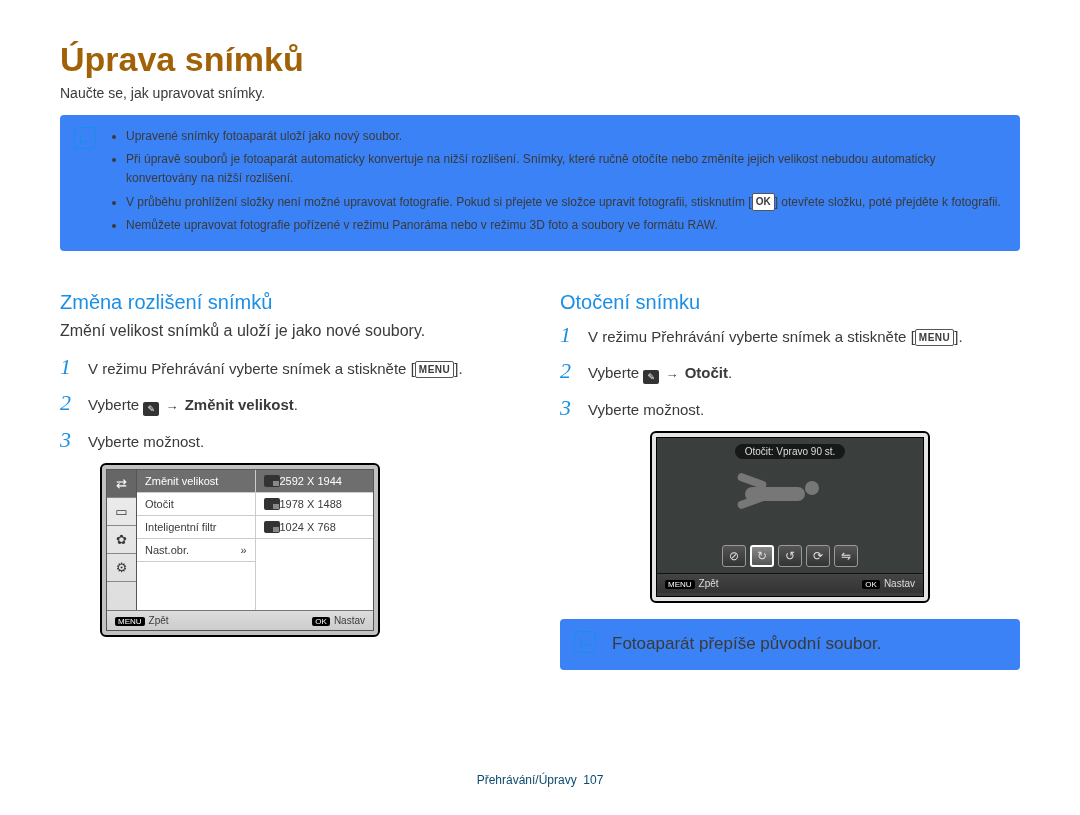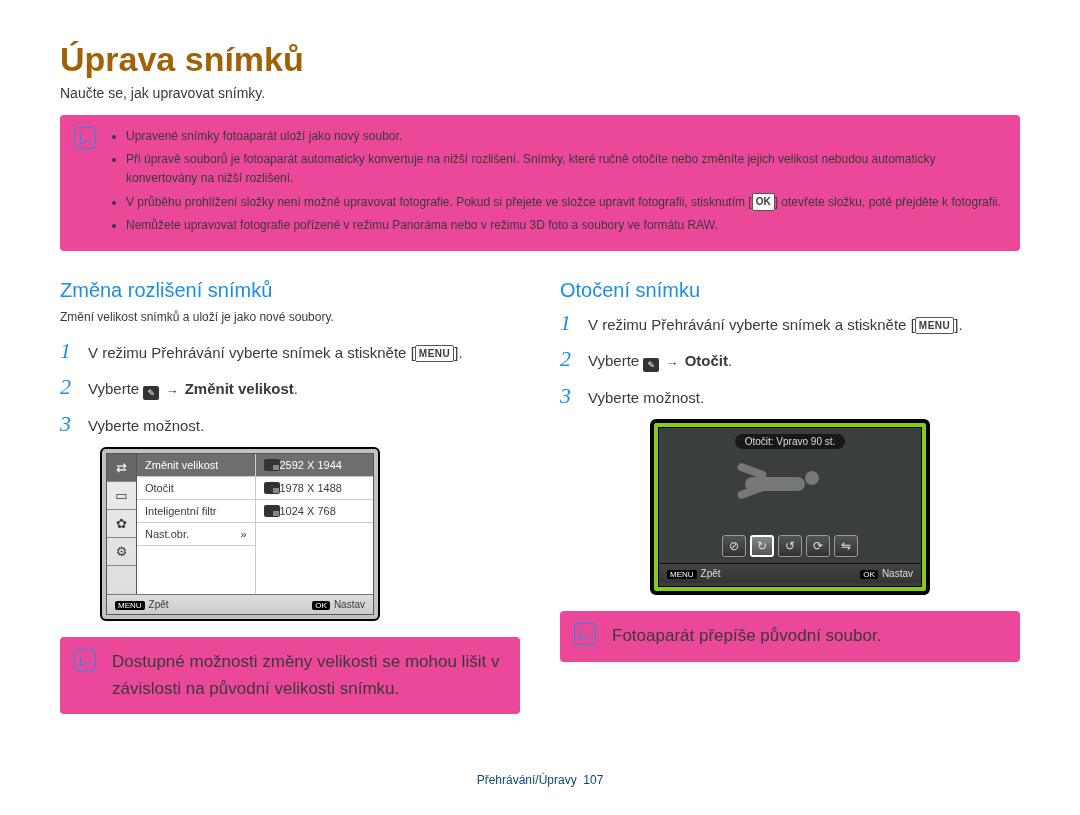--- a/index.html
+++ b/index.html
@@ -13,21 +13,21 @@
     position: relative;
   }
   h1.page-title {
     color: #a16207;
     font-size: 34px;
     font-weight: 600;
     margin-bottom: 6px;
   }
   .intro { font-size: 14px; margin-bottom: 14px; }
   .notebox {
-    background: #ec4899;
+    background: #3b82f6;
     border-radius: 4px;
     padding: 12px 16px 12px 52px;
     position: relative;
     font-size: 12px;
     line-height: 1.6;
   }
   .notebox.small { font-size: 17px; line-height: 1.55; }
   .note-icon {
     position: absolute;
     left: 14px; top: 12px;
@@ -72,24 +72,24 @@
     width: 16px; height: 14px;
     background: #333;
     color: #fff;
     border-radius: 2px;
     font-size: 9px;
     text-align: center;
     vertical-align: -2px;
     position: relative;
   }
   .edit-badge::before { content: "✎"; font-size: 9px; line-height: 14px; }
-  .columns { display: flex; gap: 40px; margin-top: 28px; }
+  .columns { display: flex; gap: 40px; margin-top: 40px; }
   .col { flex: 1; }
   h2.section { color: #1a8fe6; font-size: 20px; font-weight: 500; margin-bottom: 8px; }
-  .lead { font-size: 12px; margin-bottom: 14px; }
+  .lead { font-size: 16px; margin-bottom: 14px; }
   .steps { list-style: none; }
   .steps li { display: flex; gap: 10px; margin-bottom: 10px; font-size: 15px; align-items: baseline; }
   .steps li .num { color: #1a8fe6; font-size: 22px; font-style: italic; font-family: Georgia, serif; flex: 0 0 18px; }
   .steps li .txt { flex: 1; line-height: 1.5; }
   .arrow { font-size: 13px; padding: 0 2px; }
   .bold { font-weight: bold; }
 
   
   .lcd {
     margin: 10px auto 16px 40px;
@@ -148,25 +148,25 @@
     font-size: 10px;
     border-top: 1px solid #777;
   }
   .lcd .footer .btn {
     background: #000; color: #fff;
     border-radius: 2px; padding: 0 3px; font-size: 8px;
     margin-right: 4px;
   }
   .lcd2 {
     margin: 10px auto 16px auto;
-    border: 4px solid #000000;
+    border: 2px solid #000000;
     border-radius: 6px;
     padding: 4px;
     width: 280px;
-    background: #84cc16;
+    background: #e5e5e5;
     font-size: 11px;
     color: #ddd;
   }
   .lcd2 .inner2 {
     background: #3a3e3c;
     border: 1px solid #000;
     min-height: 160px;
     display: flex; flex-direction: column;
     align-items: center;
     position: relative;
@@ -312,24 +312,20 @@
             <div class="spacer"></div>
           </div>
         </div>
         <div class="footer">
           <span><span class="btn">MENU</span><span>Zpět</span></span>
           <span><span class="btn">OK</span><span>Nastav</span></span>
         </div>
       </div>
     </div>
 
-    <div class="notebox small">
-      <span class="note-icon"></span>
-      <span>Dostupné možnosti změny velikosti se mohou lišit v závislosti na původní velikosti snímku.</span>
-    </div>
   </div>
 
   <div class="col">
     <h2 class="section">Otočení snímku</h2>
     <ol class="steps">
       <li>
           <span class="num">1</span>
         <span class="txt">
           <span>V režimu Přehrávání vyberte snímek a stiskněte [</span><span class="menu-badge">MENU</span><span>].</span>
         </span>

